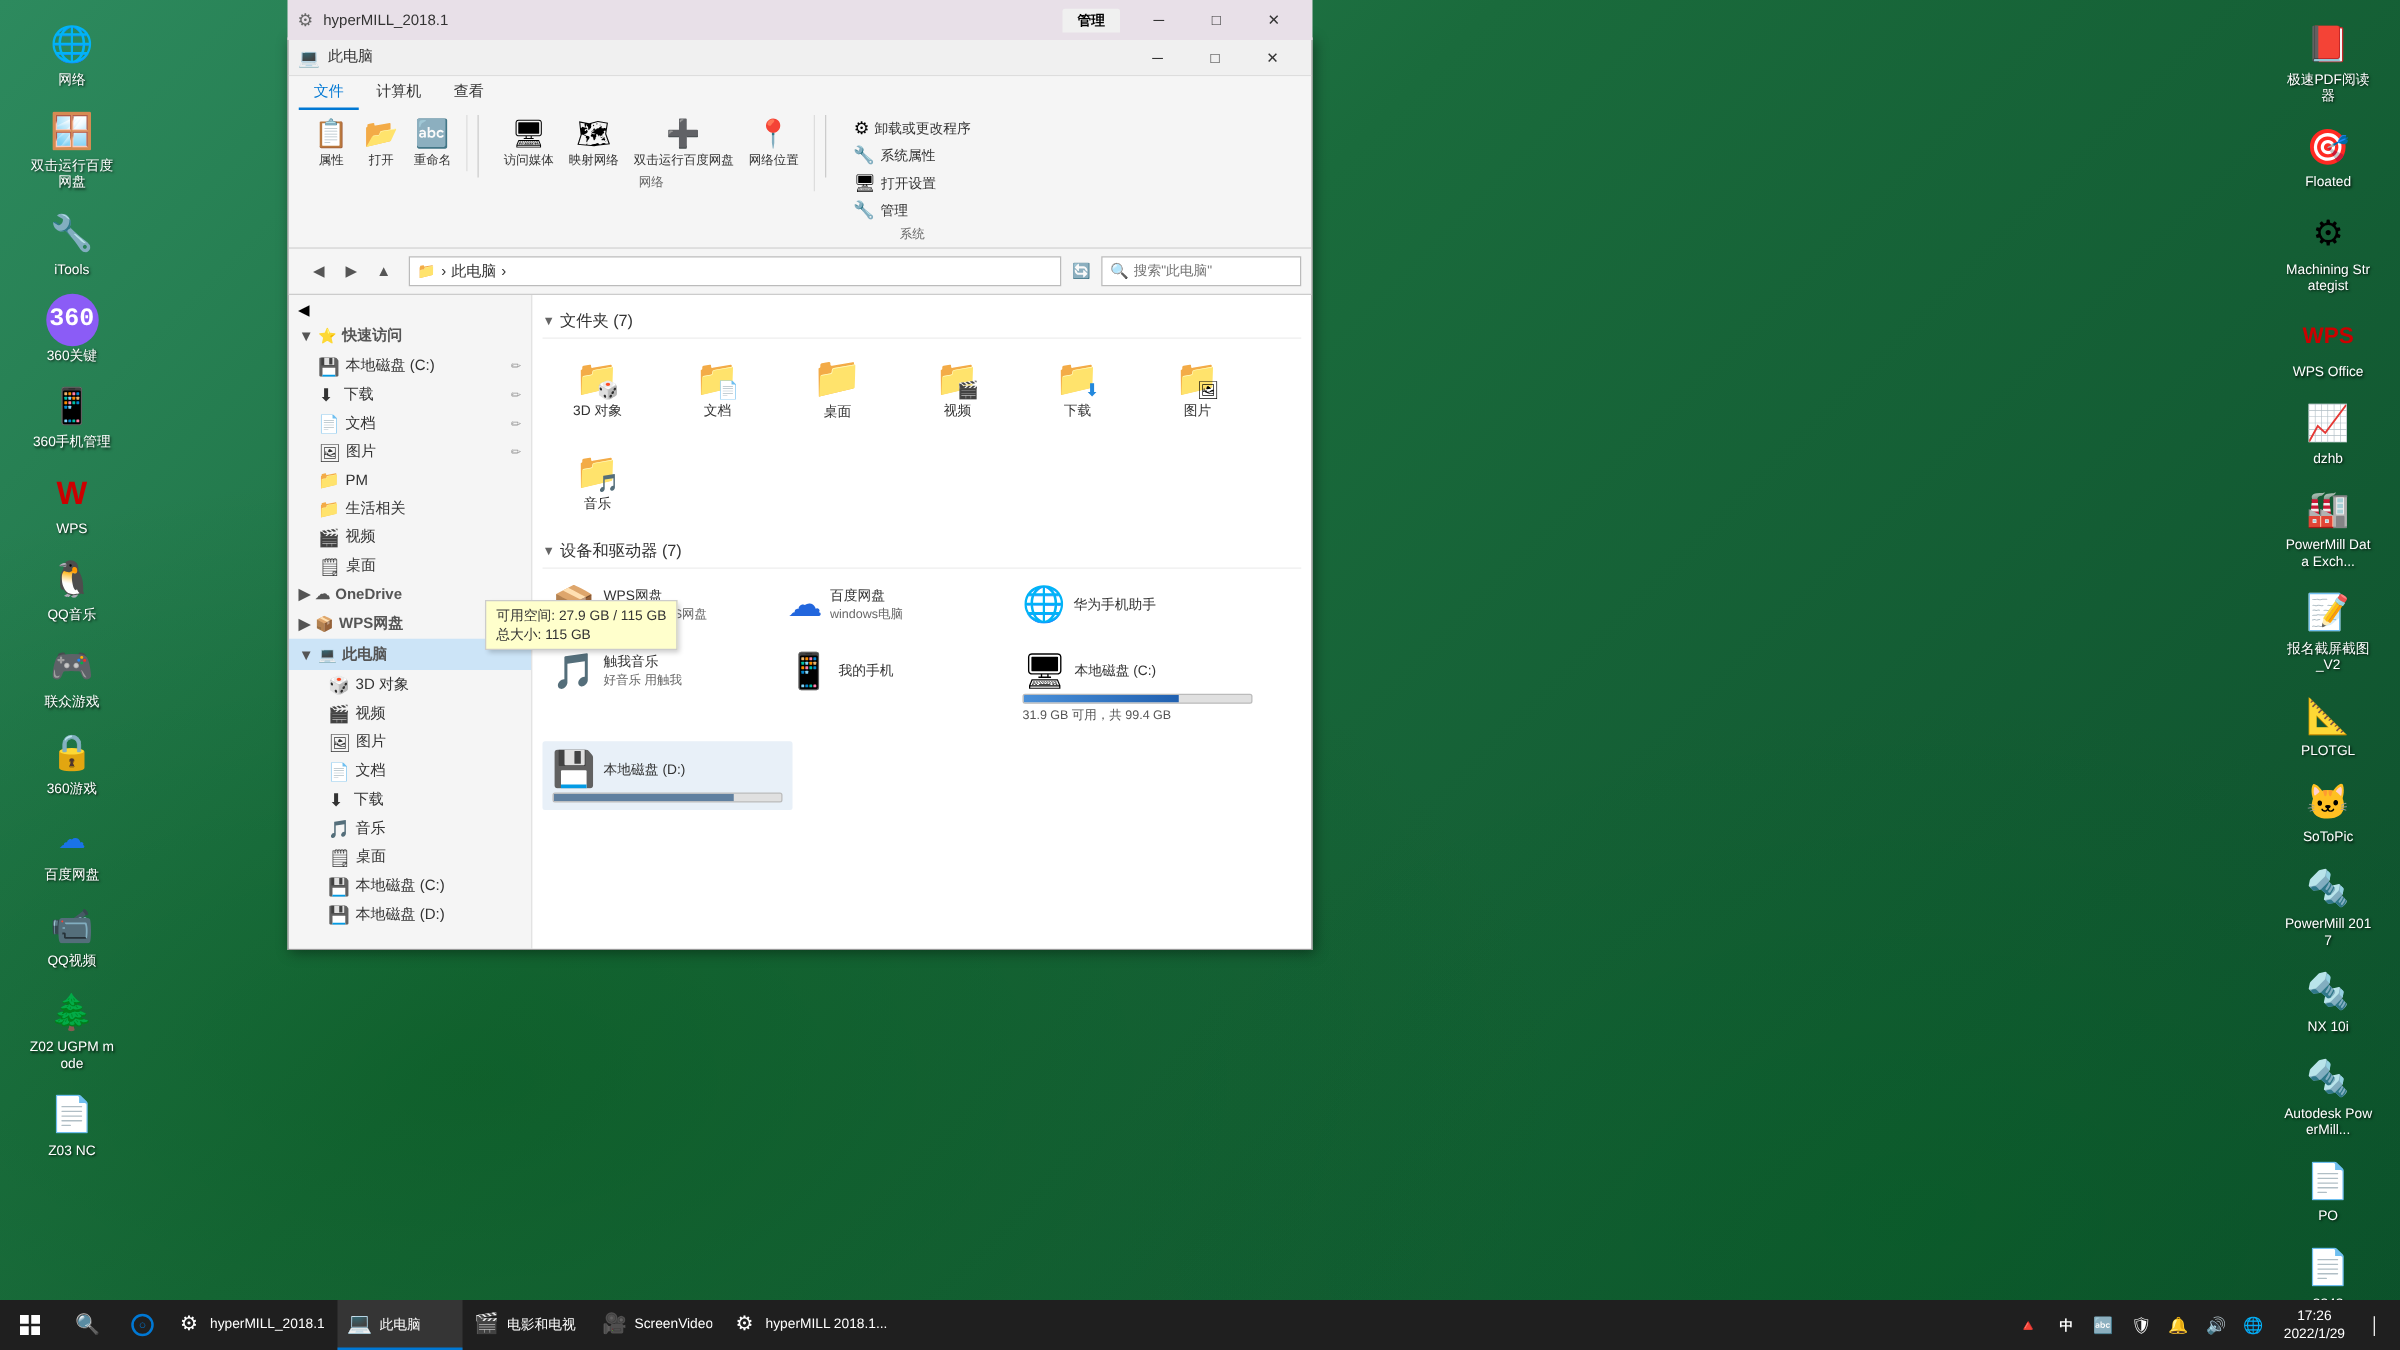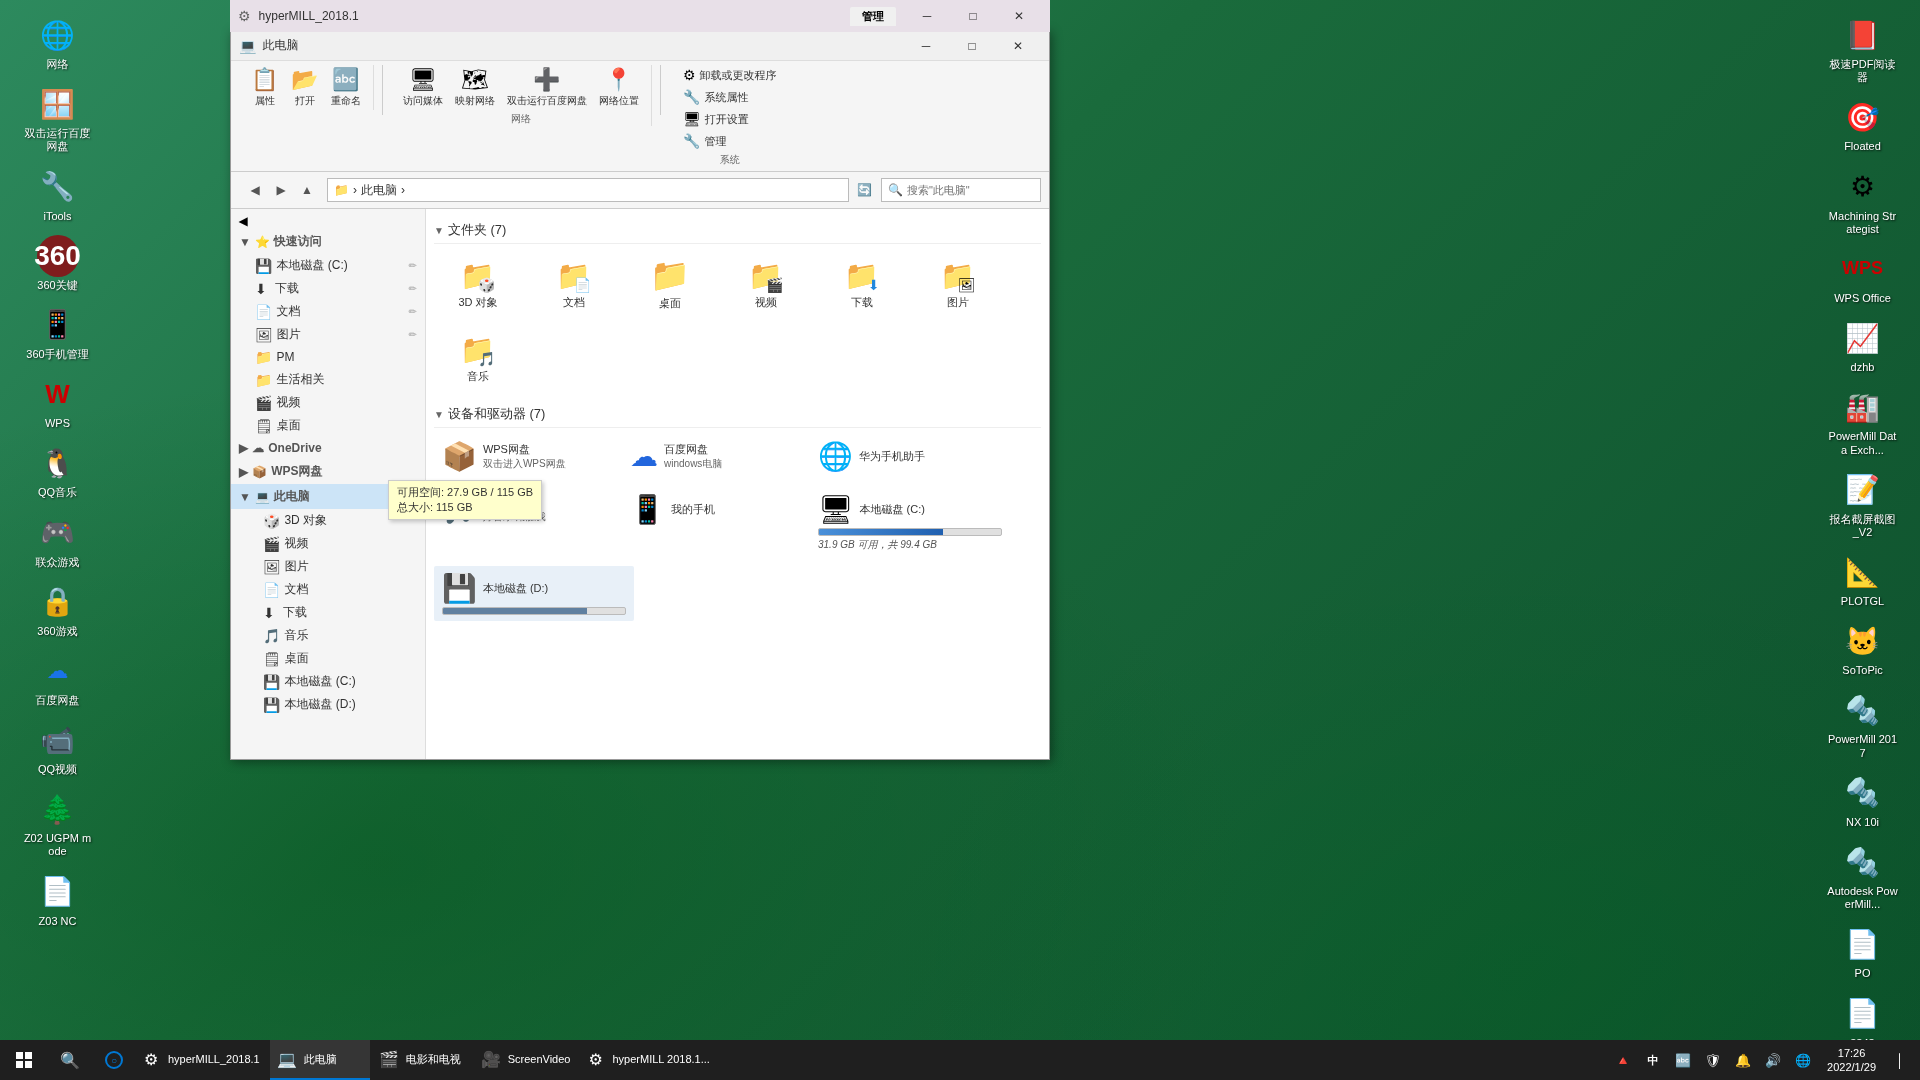--- a/index.html
+++ b/index.html
@@ -460,21 +460,20 @@
       align-items: center;
       gap: 6px;
     }
     .device-item .d-icon { font-size: 28px; }
     .device-item .d-info { display: flex; flex-direction: column; }
     .device-item .d-name { font-size: 11px; color: #333; }
     .device-item .d-sub { font-size: 10px; color: #666; }
     .device-size {
       font-size: 10px;
       color: #555;
-      font-style: italic;
     }
 
     
     .tooltip-popup {
       position: absolute;
       left: 388px;
       top: 480px;
       background: #ffffcc;
       border: 1px solid #ccc;
       padding: 4px 8px;
@@ -607,21 +606,21 @@
   </div>
   <div class="desktop-icon">
     <div class="icon-img">🪟</div>
     <div class="icon-label">双击运行百度网盘</div>
   </div>
   <div class="desktop-icon">
     <div class="icon-img">🔧</div>
     <div class="icon-label">iTools</div>
   </div>
   <div class="desktop-icon">
-    <div class="icon-img" style="background:#7f1d1d;border-radius:50%;color:white;font-size:28px;font-weight:bold;">360</div>
+    <div class="icon-img" style="background:#8b5cf6;border-radius:50%;color:white;font-size:20px;font-weight:bold;font-family:Liberation Mono, monospace;">360</div>
     <div class="icon-label">360关键</div>
   </div>
   <div class="desktop-icon">
     <div class="icon-img">📱</div>
     <div class="icon-label">360手机管理</div>
   </div>
   <div class="desktop-icon">
     <div class="icon-img" style="color:#cc0000;font-size:26px;font-weight:bold;">W</div>
     <div class="icon-label">WPS</div>
   </div>
@@ -735,20 +734,25 @@
       <span class="title-text">此电脑</span>
     </div>
     <div class="title-bar-btns">
       <div class="title-btn">─</div>
       <div class="title-btn">□</div>
       <div class="title-btn close">✕</div>
     </div>
   </div>
 
   <div class="ribbon">
+    <div class="ribbon-tabs">
+      <div class="ribbon-tab active">文件</div>
+      <div class="ribbon-tab">计算机</div>
+      <div class="ribbon-tab">查看</div>
+    </div>
     <div class="ribbon-content">
 
       <div class="ribbon-group">
         <div class="ribbon-group-items">
           <div class="ribbon-btn">
             <span class="r-icon">📋</span>
             <span class="r-label">属性</span>
           </div>
           <div class="ribbon-btn">
             <span class="r-icon">📂</span>

